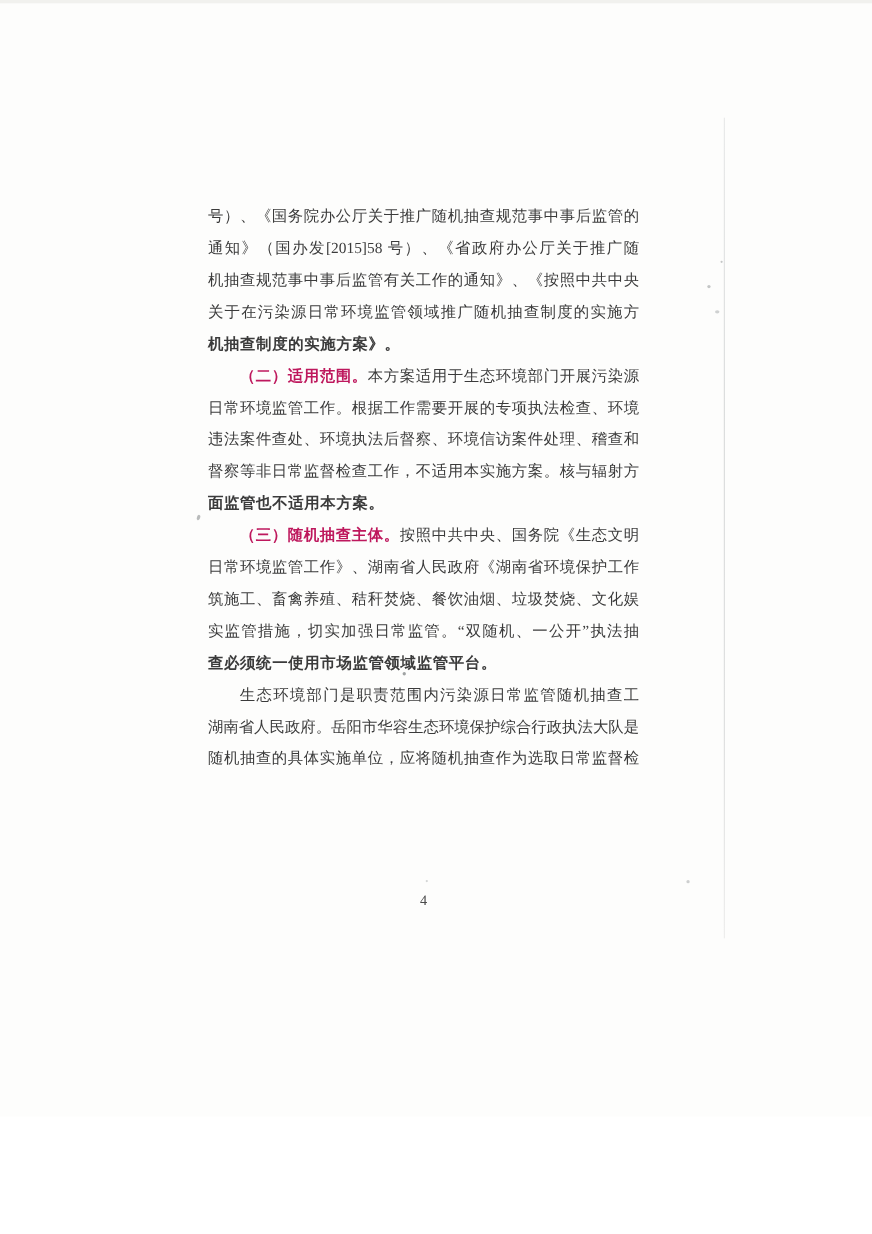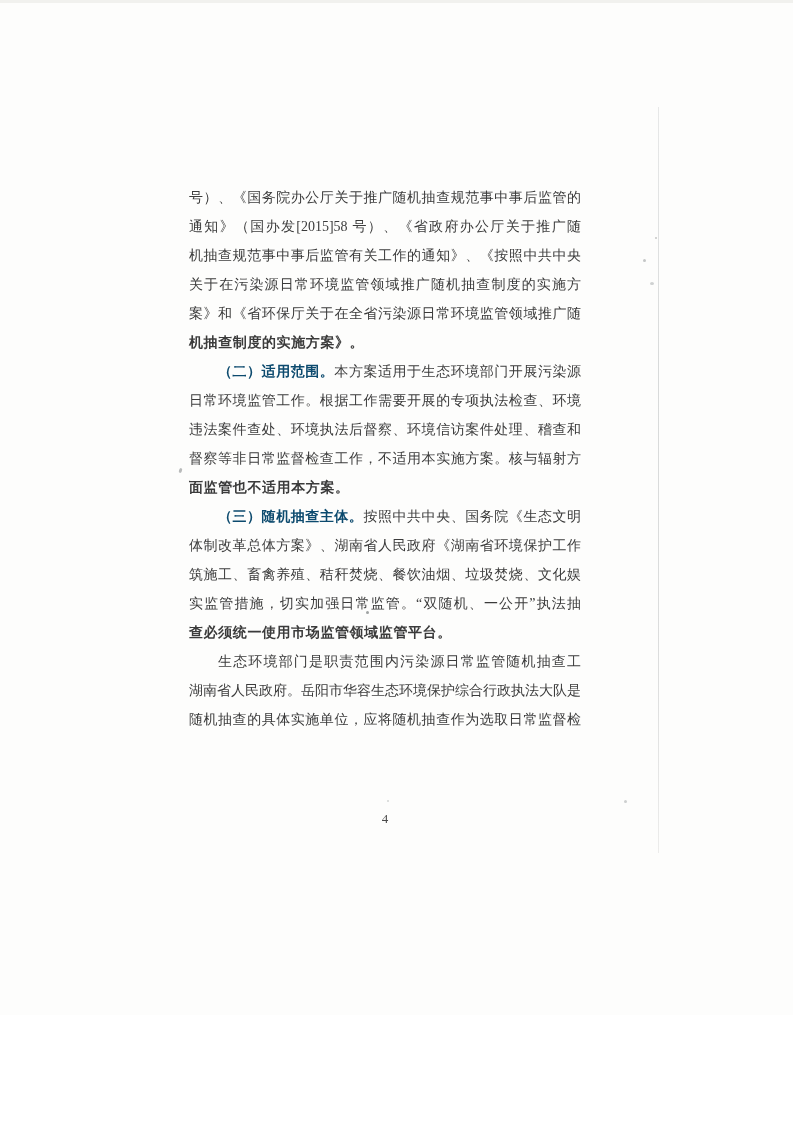--- a/index.html
+++ b/index.html
@@ -35,21 +35,21 @@
     -moz-text-align-last: justify;
   }
   .line.end {
     text-align: left;
     text-align-last: left;
     -moz-text-align-last: left;
     letter-spacing: 0.6px;
     font-weight: bold;
   }
   .line.ind { padding-left: 29px; }
-  .lead { font-weight: bold; color: #0c4a6e; }
+  .lead { font-weight: bold; color: #be185d; }
   .scan-line {
     position: absolute;
     left: 658px; top: 107px;
     width: 1px; height: 746px;
     background: linear-gradient(to bottom, #e7e8e8, #d8dada 35%, #dcdddd 75%, #ececeb);
   }
   .page-num {
     position: absolute;
     left: 189px; top: 804px;
     width: 392px;
@@ -84,31 +84,30 @@
   <div class="speck s4"></div>
   <div class="speck s5"></div>
   <div class="speck s6"></div>
   <div class="speck s7"></div>
 
   <div class="text-col">
     <div class="line"><span>号）、《国务院办公厅关于推广随机抽查规范事中事后监管的</span></div>
     <div class="line"><span>通知》（国办发[2015]58 号）、《省政府办公厅关于推广随</span></div>
     <div class="line"><span>机抽查规范事中事后监管有关工作的通知》、《按照中共中央</span></div>
     <div class="line"><span>关于在污染源日常环境监管领域推广随机抽查制度的实施方</span></div>
-    <div class="line"><span>案》和《省环保厅关于在全省污染源日常环境监管领域推广随</span></div>
     <div class="line end"><span>机抽查制度的实施方案》。</span></div>
 
     <div class="line ind"><span class="lead">（二）适用范围。</span><span>本方案适用于生态环境部门开展污染源</span></div>
     <div class="line"><span>日常环境监管工作。根据工作需要开展的专项执法检查、环境</span></div>
     <div class="line"><span>违法案件查处、环境执法后督察、环境信访案件处理、稽查和</span></div>
     <div class="line"><span>督察等非日常监督检查工作，不适用本实施方案。核与辐射方</span></div>
     <div class="line end"><span>面监管也不适用本方案。</span></div>
 
     <div class="line ind"><span class="lead">（三）随机抽查主体。</span><span>按照中共中央、国务院《生态文明</span></div>
-    <div class="line"><span>体制改革总体方案》、湖南省人民政府《湖南省环境保护工作</span></div>
+    <div class="line"><span>日常环境监管工作》、湖南省人民政府《湖南省环境保护工作</span></div>
     <div class="line"><span>筑施工、畜禽养殖、秸秆焚烧、餐饮油烟、垃圾焚烧、文化娱</span></div>
     <div class="line"><span>实监管措施，切实加强日常监管。“双随机、一公开”执法抽</span></div>
     <div class="line end"><span>查必须统一使用市场监管领域监管平台。</span></div>
 
     <div class="line ind"><span>生态环境部门是职责范围内污染源日常监管随机抽查工</span></div>
     <div class="line"><span>湖南省人民政府。岳阳市华容生态环境保护综合行政执法大队是</span></div>
     <div class="line"><span>随机抽查的具体实施单位，应将随机抽查作为选取日常监督检</span></div>
   </div>
 
   <div class="page-num">4</div>

